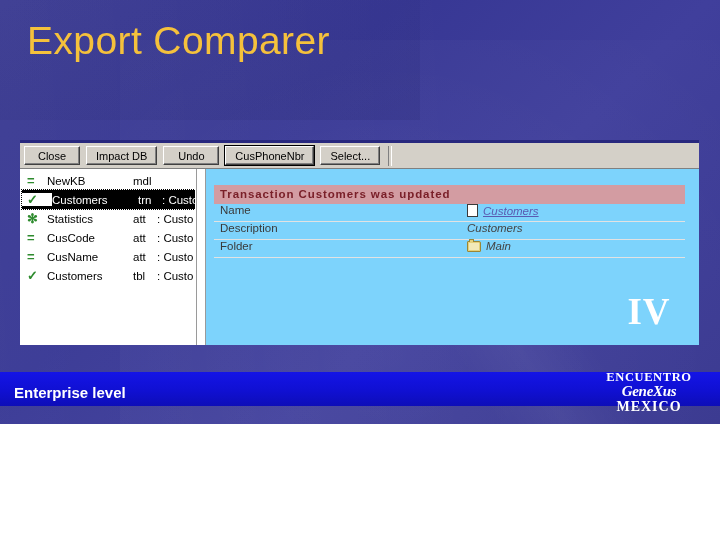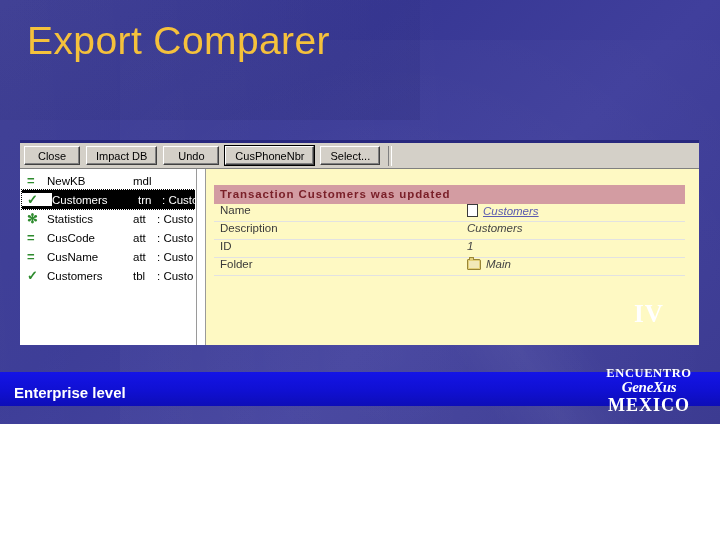--- a/index.html
+++ b/index.html
@@ -204,21 +204,21 @@
     width: 8px;
     flex: 0 0 8px;
     background: #ffffff;
     border-left: 1px solid #9a9a9a;
     border-right: 1px solid #9a9a9a;
   }
 
   
   .detail-pane {
     flex: 1 1 auto;
-    background: #fef9c3;
+    background: #7dd3fc;
     padding: 16px 14px 0 8px;
     box-sizing: border-box;
     overflow: hidden;
   }
   .detail-head {
     background: #d39ca2;
     color: #7a2029;
     font-size: 11.5px;
     font-weight: bold;
     letter-spacing: 0.9px;
@@ -333,21 +333,21 @@
     right: 22px;
     bottom: 10px;
     width: 98px;
     text-align: center;
     color: #ffffff;
     line-height: 1;
     pointer-events: none;
   }
   .logo .iv {
     font-family: "Liberation Serif", serif;
-    font-size: 25px;
+    font-size: 37px;
     font-weight: bold;
     letter-spacing: 1px;
     margin-bottom: 20px;
   }
   .logo .enc {
     font-family: "Liberation Serif", serif;
     font-size: 12.5px;
     font-weight: bold;
     letter-spacing: 0.6px;
     margin-top: 41px;
@@ -355,21 +355,21 @@
   .logo .gx {
     font-family: "Liberation Serif", serif;
     font-size: 15px;
     font-weight: bold;
     font-style: italic;
     letter-spacing: -0.3px;
     margin: 1px 0 1px 0;
   }
   .logo .mx {
     font-family: "Liberation Serif", serif;
-    font-size: 18px;
+    font-size: 14px;
     font-weight: bold;
     letter-spacing: 1px;
   }
 </style>
 </head>
 <body>
 
 <div class="slide">
 
   <div class="swoosh-a"></div>
@@ -454,24 +454,20 @@
             </span>
             <a class="val" href="#">Customers</a>
           </span>
         </div>
 
         <div class="drow">
           <span class="lbl">Description</span>
           <span class="valwrap">Customers</span>
         </div>
 
-        <div class="drow">
-          <span class="lbl">ID</span>
-          <span class="valwrap">1</span>
-        </div>
 
         <div class="drow">
           <span class="lbl">Folder</span>
           <span class="valwrap">
             <span class="ico ico-folder"></span>
             <span>Main</span>
           </span>
         </div>
       </div>
 

